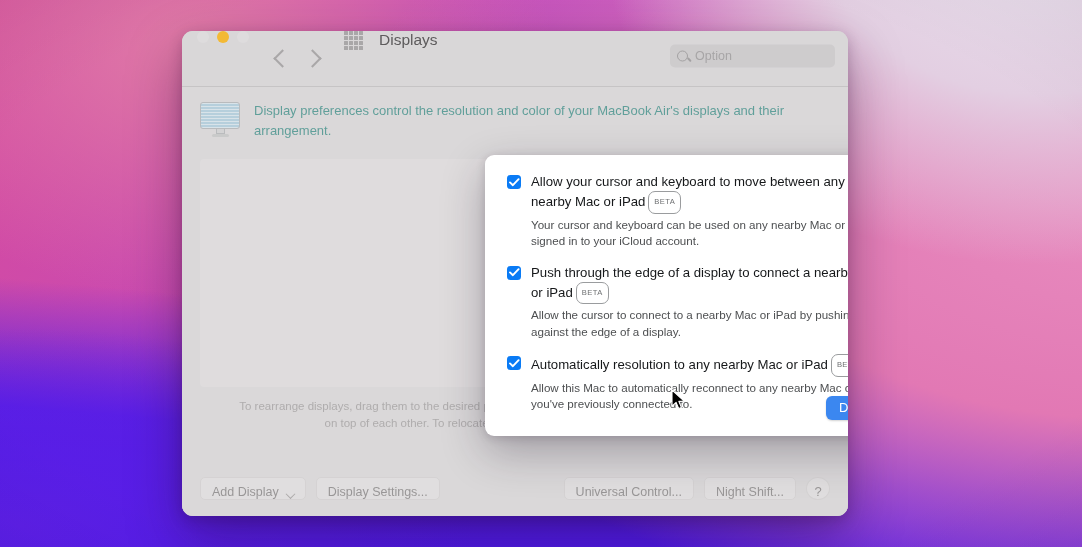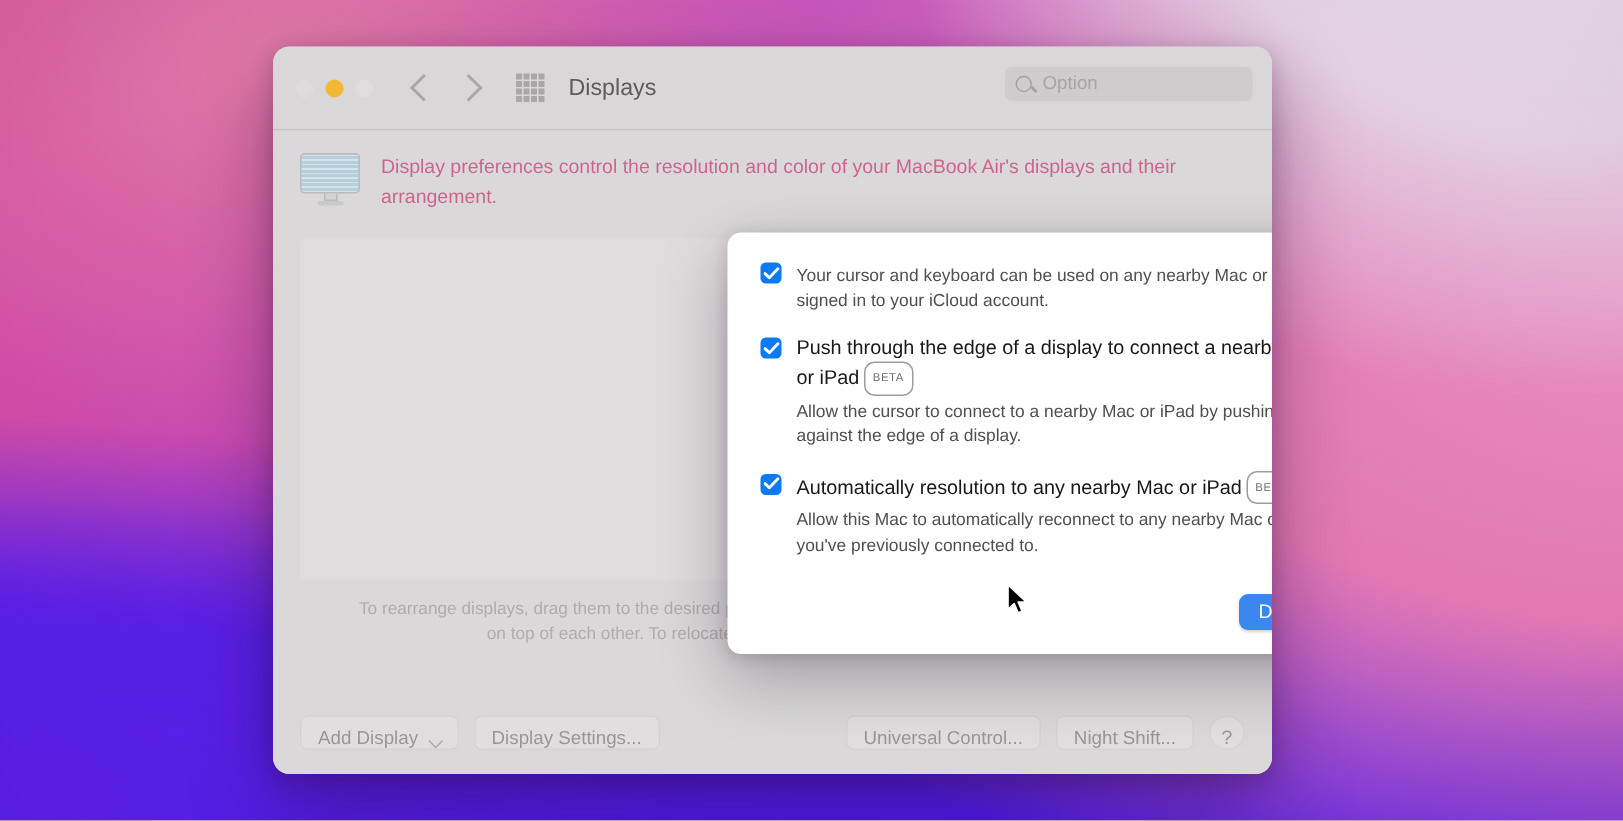--- a/index.html
+++ b/index.html
@@ -58,21 +58,20 @@
     box-shadow: 0 22px 54px rgba(40,10,50,0.40), 0 4px 14px rgba(40,10,50,0.22);
     overflow: hidden;
   }
 
   .titlebar {
     position: relative;
     height: 55px;
     background: #d9d7d8;
     border-bottom: 1px solid #c6c4c5;
     display: flex;
-    align-items: center;
   }
 
   .traffic {
     display: flex;
     gap: 8px;
     margin-left: 15px;
   }
   .light {
     width: 12px; height: 12px;
     border-radius: 50%;
@@ -189,21 +188,21 @@
   .mon-base {
     width: 17px; height: 2.6px;
     background: #b9bbbc;
     border-radius: 1.5px;
     margin: 0 auto;
   }
   .desc-text {
     margin-left: 14px;
     font-size: 13px;
     line-height: 20px;
-    color: #be185d;
+    color: #0f766e;
     max-width: 570px;
   }
 
   .arrange-area {
     position: absolute;
     left: 18px;
     top: 72px;
     right: 18px;
     height: 228px;
     background: rgba(255,255,255,0.17);
@@ -434,20 +433,21 @@
 
     <div id="uc-sheet">
 
       <div class="opt">
         <div class="cbox">
           <svg width="11" height="9" viewBox="0 0 11 9">
               <path d="M1 4.4 L3.9 7.2 L9.6 1.2" fill="none" stroke="#ffffff" stroke-width="1.9" stroke-linecap="round" stroke-linejoin="round"></path>
             </svg>
         </div>
         <div class="opt-body">
+          <div class="opt-title"><span>Allow your cursor and keyboard to move between any nearby Mac or iPad</span><span class="beta">BETA</span></div>
           <div class="opt-sub">Your cursor and keyboard can be used on any nearby Mac or iPad signed in to your iCloud account.</div>
         </div>
       </div>
 
       <div class="opt">
         <div class="cbox">
           <svg width="11" height="9" viewBox="0 0 11 9">
               <path d="M1 4.4 L3.9 7.2 L9.6 1.2" fill="none" stroke="#ffffff" stroke-width="1.9" stroke-linecap="round" stroke-linejoin="round"></path>
             </svg>
         </div>

